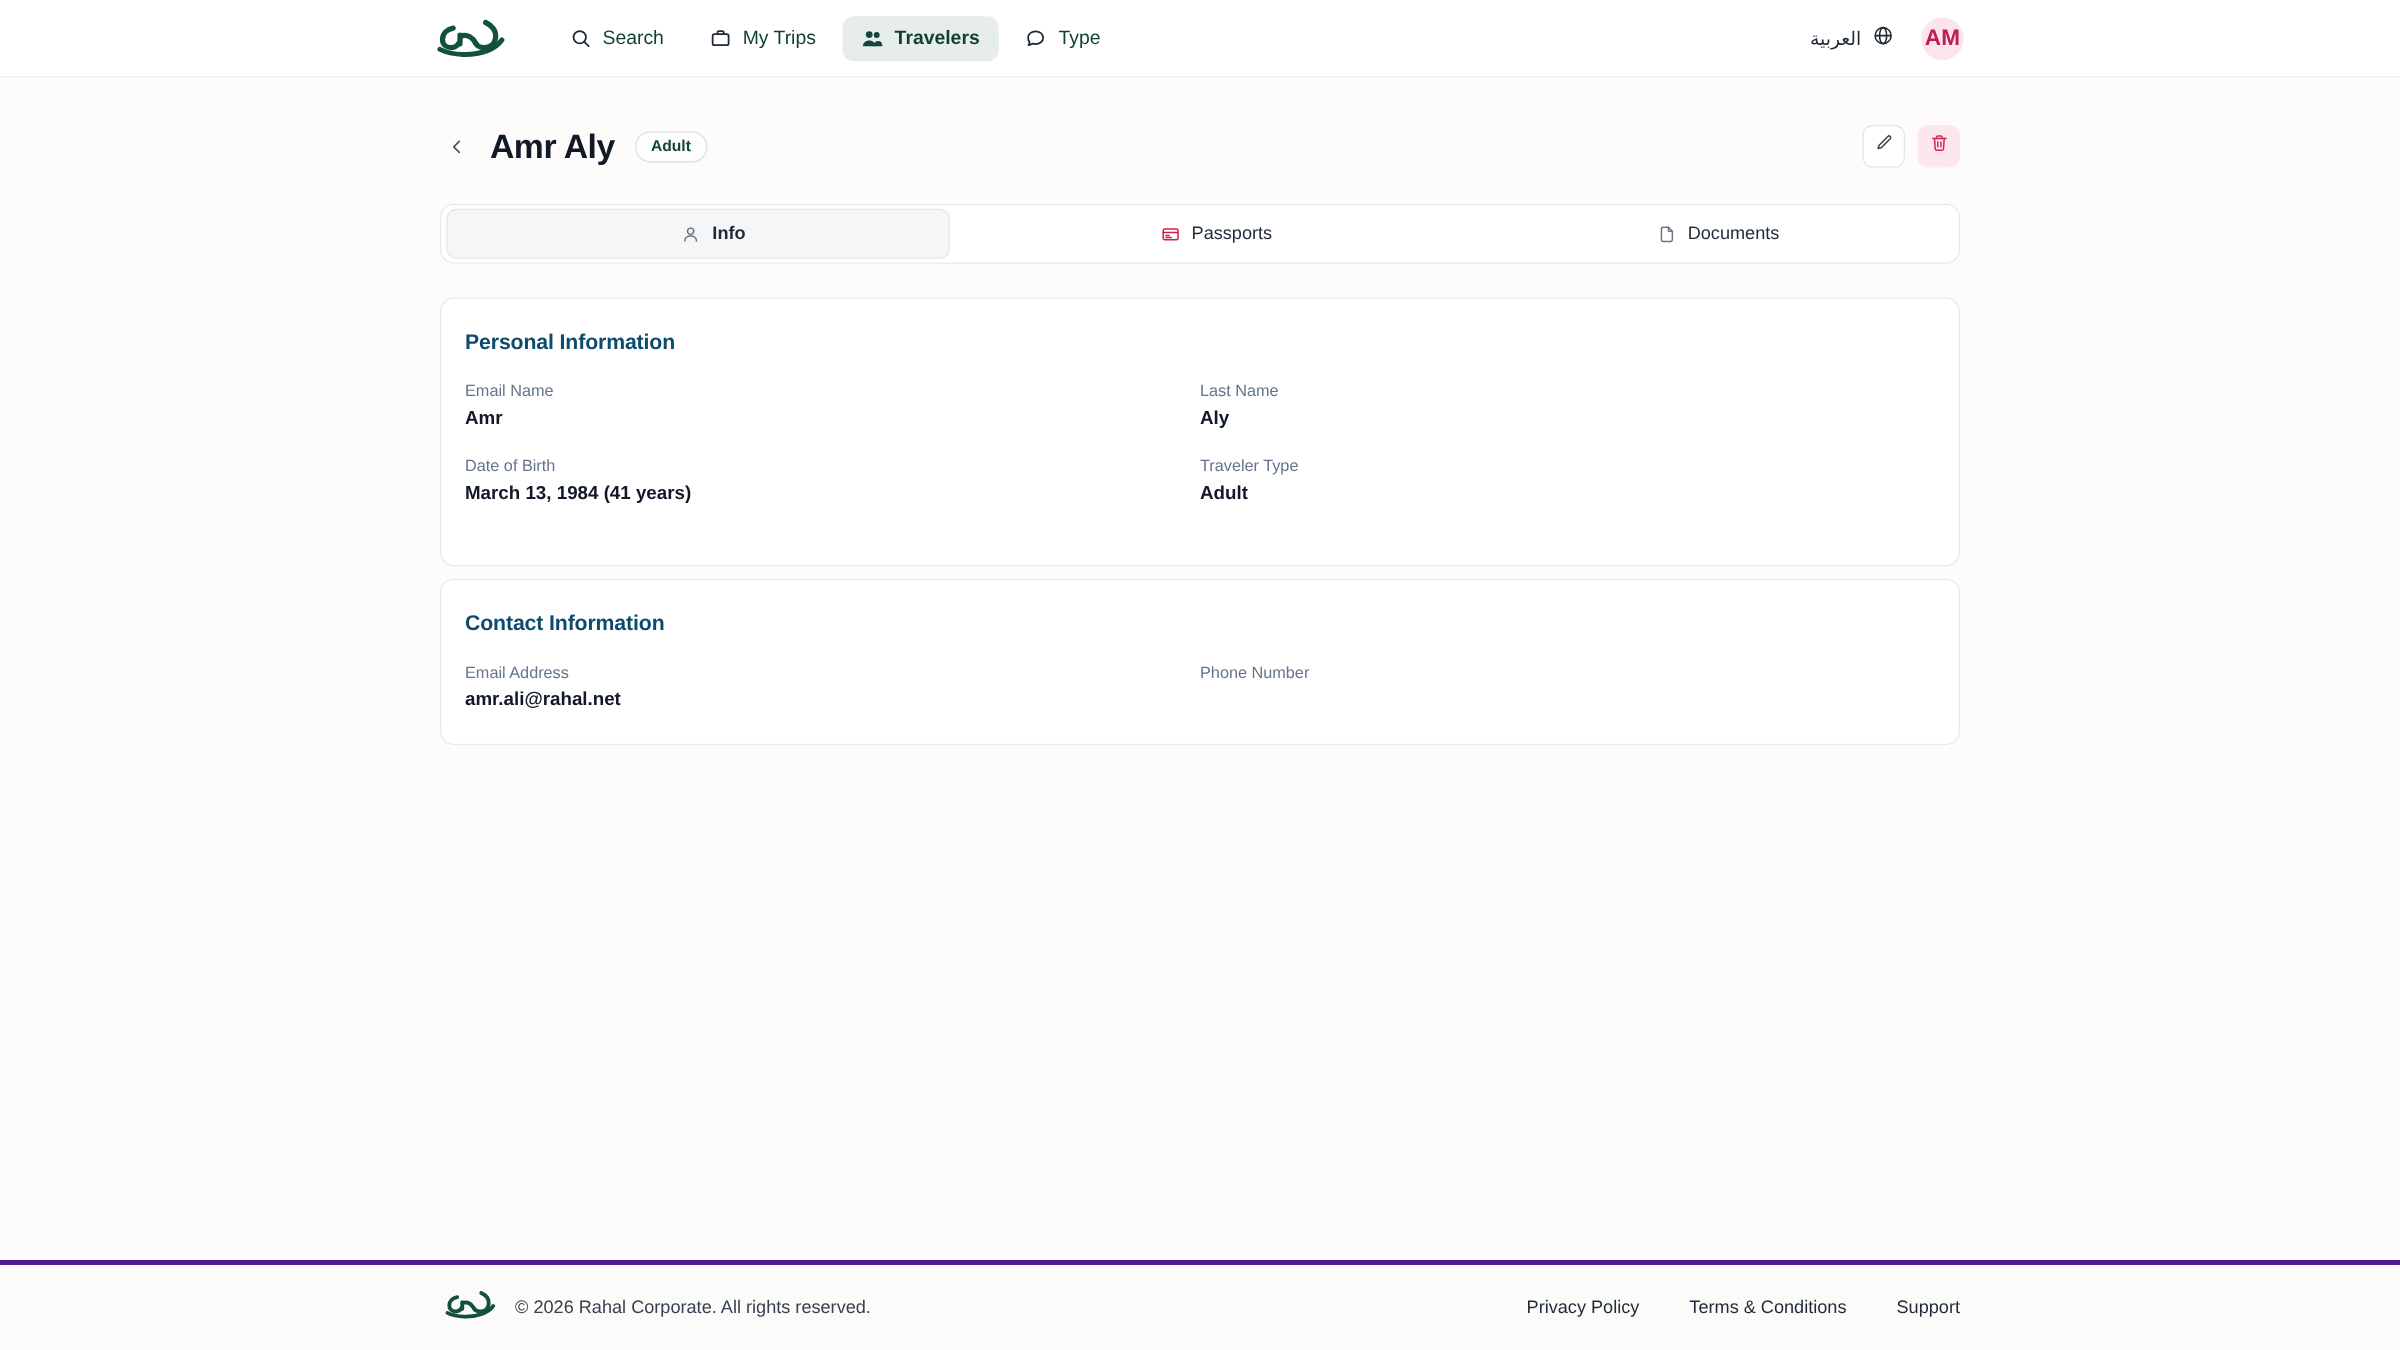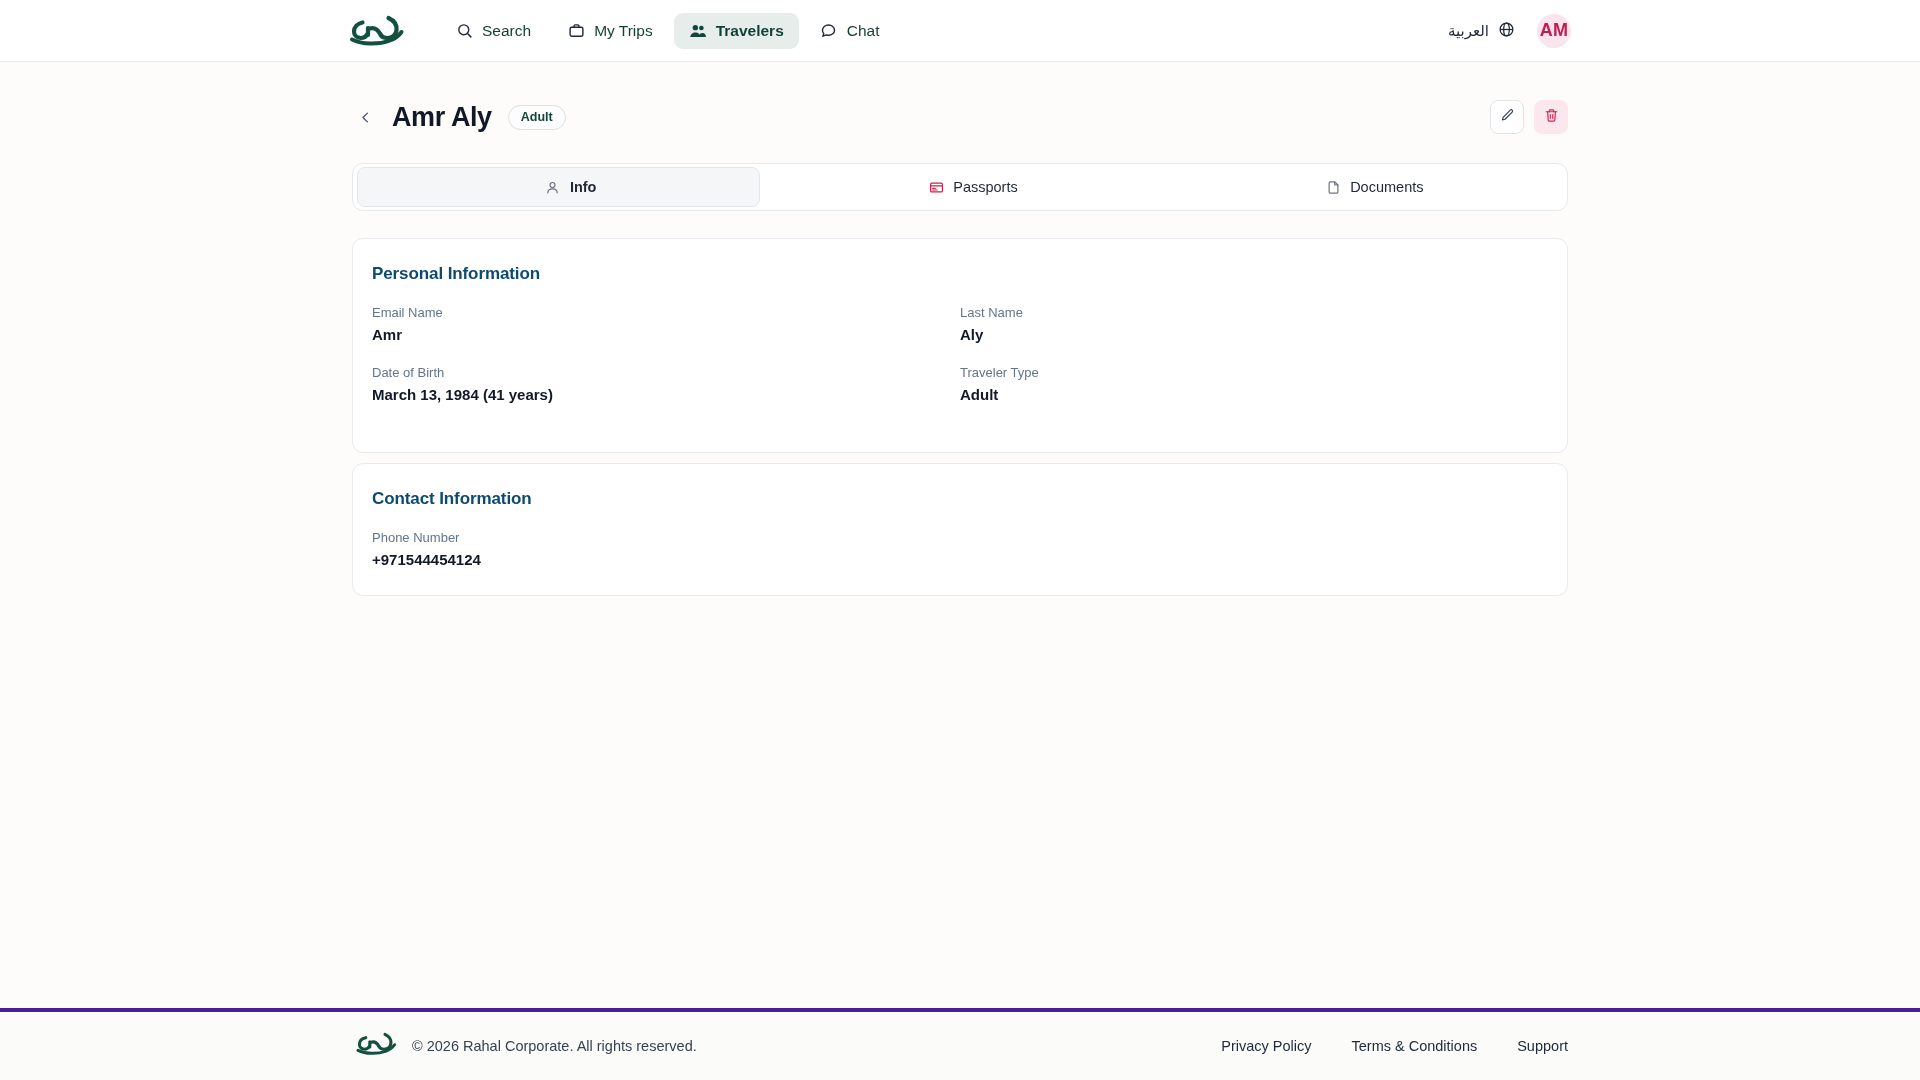--- a/index.html
+++ b/index.html
@@ -338,21 +338,21 @@
           </span>
           <span>Travelers</span>
         </div>
 
         <div class="nav-item">
           <span class="nico">
             <svg width="17" height="17" viewBox="0 0 24 24" fill="none" stroke="#1f2937" stroke-width="2" stroke-linecap="round" stroke-linejoin="round">
               <path d="M20.5 11.5c0 4.1-3.8 7.2-8.5 7.2-1 0-2-.15-2.9-.42L4 20l1.3-3.6C4 15.1 3.5 13.4 3.5 11.5c0-4.1 3.8-7.2 8.5-7.2s8.5 3.1 8.5 7.2z"></path>
             </svg>
           </span>
-          <span>Chat</span>
+          <span>Type</span>
         </div>
       </nav>
 
       <div class="header-right">
         <div class="lang-btn">
           <span class="lang-label">العربية</span>
           <span>
             <svg width="17" height="17" viewBox="0 0 24 24" fill="none" stroke="#1f2937" stroke-width="1.8">
               <circle cx="12" cy="12" r="9"></circle>
               <ellipse cx="12" cy="12" rx="4" ry="9"></ellipse>
@@ -462,24 +462,27 @@
 
           <div class="field"></div>
 
         </div>
       </section>
 
       <section class="card">
         <div class="card-title">Contact Information</div>
         <div class="grid">
 
+          <div class="field">
+            <div class="field-label">Email Address</div>
+            <div class="field-value">amr.ali@rahal.net</div>
+          </div>
 
           <div class="field">
             <div class="field-label">Phone Number</div>
-            <div class="field-value">+971544454124</div>
           </div>
 
         </div>
       </section>
 
     </div>
   </main>
 
   <footer class="footer">
     <div class="footer-inner">

